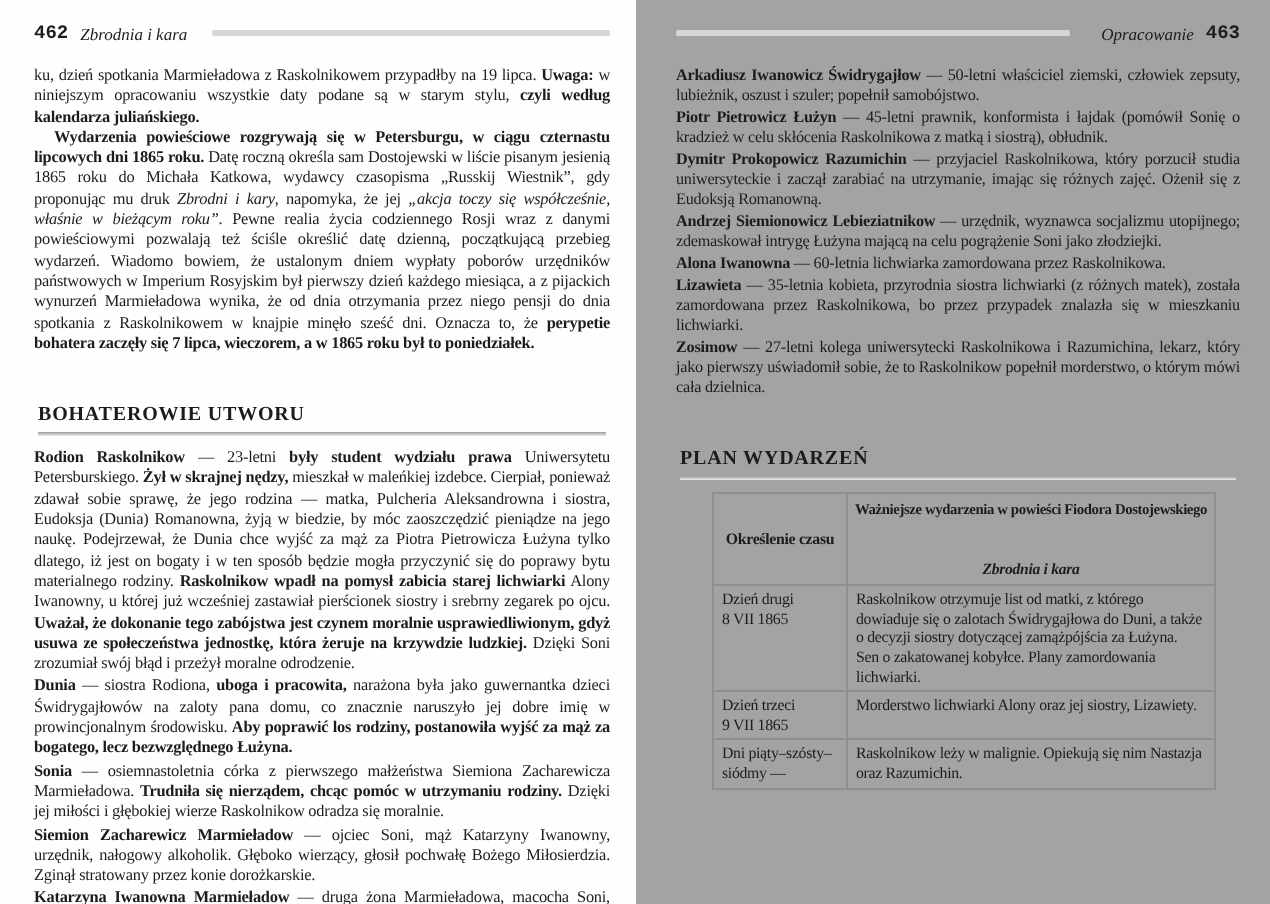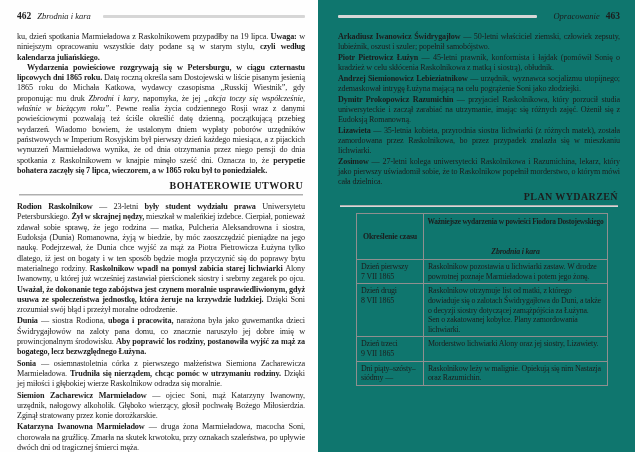--- a/index.html
+++ b/index.html
@@ -2,42 +2,42 @@
 <html lang="pl"><head>
 <meta charset="utf-8">
 <style>
   html,body{margin:0;padding:0;background:#ffffff;}
   .spread{
     width:635px;height:452px;display:flex;background:#fefefe;color:#1c1c1c;
     font-family:"Liberation Serif", serif;overflow:hidden;
   }
   .page{box-sizing:border-box;overflow:hidden;position:relative;}
   .page.left{width:318px;padding:11px 13px 0 17px;}
-  .page.right{width:317px;padding:11px 15px 0 20px;background:#0f766e;}
+  .page.right{width:317px;padding:11px 15px 0 20px;background:#a3a3a3;}
   .rh{display:flex;align-items:center;font-size:9px;margin-bottom:11px;}
-  .rh-num{font-weight:bold;font-size:9.5px;}
+  .rh-num{font-weight:bold;font-size:9.5px;font-family:Liberation Mono, monospace;}
   .rh-title{font-style:italic;font-size:8.5px;margin:0 6px;}
   .rh-rule{flex:1;height:3px;background:#d6d6d6;border-radius:1px;}
   .rh.left-head .rh-rule{margin-left:6px;}
   .rh.right-head{justify-content:flex-end;}
   .rh.right-head .rh-rule{margin-right:10px;}
 
   .para{
     margin:0;text-align:justify;letter-spacing:-0.12px;
     font-size:8.2px;line-height:10.3px;
   }
   .para.indent{text-indent:10px;}
   .chars .para{margin-top:1px;}
   .chars .para:first-child{margin-top:0;}
   .page.right .para{font-size:8.1px;line-height:10px;}
 
   .b{font-weight:bold;}
   .i{font-style:italic;margin-top:20px;}
 
-  .sect{margin:4px 2px 6px;text-align:right;}
+  .sect{margin:25px 2px 6px;text-align:left;}
   .sect-h{font-size:10px;font-weight:bold;letter-spacing:0.4px;margin:0 0 3px;font-family:"Liberation Serif",serif;}
   .sect-rule{height:2px;background:linear-gradient(#9a9a9a,#ececec);}
 
   table.plan{
     border-collapse:collapse;margin:5px 0 0 18px;width:252px;
     font-size:7.9px;line-height:9.6px;letter-spacing:-0.15px;table-layout:fixed;
   }
   table.plan th,table.plan td{
     border:1px solid #8f8f8f;padding:2px 4px;vertical-align:top;text-align:left;
   }
@@ -82,51 +82,43 @@
   <section class="page right">
     <header class="rh right-head">
       <span class="rh-rule"></span>
       <span class="rh-title">Opracowanie</span>
       <span class="rh-num">463</span>
     </header>
 
     <div id="rightChars" class="chars">
         <p class="para"><span class="b">Arkadiusz Iwanowicz Świdrygajłow</span><span> — 50-letni właściciel ziemski, człowiek zepsuty, lubieżnik, oszust i szuler; popełnił samobójstwo.</span></p>
         <p class="para"><span class="b">Piotr Pietrowicz Łużyn</span><span> — 45-letni prawnik, konformista i łajdak (pomówił Sonię o kradzież w celu skłócenia Raskolnikowa z matką i siostrą), obłudnik.</span></p>
+        <p class="para"><span class="b">Dymitr Prokopowicz Razumichin</span><span> — przyjaciel Raskolnikowa, który porzucił studia uniwersyteckie i zaczął zarabiać na utrzymanie, imając się różnych zajęć. Ożenił się z Eudoksją Romanowną.</span></p>
         <p class="para"><span class="b">Andrzej Siemionowicz Lebieziatnikow</span><span> — urzędnik, wyznawca socjalizmu utopijnego; zdemaskował intrygę Łużyna mającą na celu pogrążenie Soni jako złodziejki.</span></p>
-        <p class="para"><span class="b">Dymitr Prokopowicz Razumichin</span><span> — przyjaciel Raskolnikowa, który porzucił studia uniwersyteckie i zaczął zarabiać na utrzymanie, imając się różnych zajęć. Ożenił się z Eudoksją Romanowną.</span></p>
+        <p class="para"><span class="b">Alona Iwanowna</span><span> — 60-letnia lichwiarka zamordowana przez Raskolnikowa.</span></p>
         <p class="para"><span class="b">Lizawieta</span><span> — 35-letnia kobieta, przyrodnia siostra lichwiarki (z różnych matek), została zamordowana przez Raskolnikowa, bo przez przypadek znalazła się w mieszkaniu lichwiarki.</span></p>
         <p class="para"><span class="b">Zosimow</span><span> — 27-letni kolega uniwersytecki Raskolnikowa i Razumichina, lekarz, który jako pierwszy uświadomił sobie, że to Raskolnikow popełnił morderstwo, o którym mówi cała dzielnica.</span></p>
       </div>
 
     <div class="sect">
       <h2 class="sect-h">PLAN WYDARZEŃ</h2>
       <div class="sect-rule"></div>
     </div>
 
     <table class="plan">
       <thead>
         <tr>
           <th class="c1">Określenie czasu</th>
           <th class="c2">
             <div class="hdr1">Ważniejsze wydarzenia w powieści Fiodora Dostojewskiego</div>
             <div class="hdr2 i">Zbrodnia i kara</div>
           </th>
         </tr>
       </thead>
       <tbody id="planBody">
-          <tr>
-            <td class="c1">
-              <div>Dzień pierwszy</div>
-              <div>7 VII 1865</div>
-            </td>
-            <td class="c2">
-              <div>Raskolnikow pozostawia u lichwiarki zastaw. W drodze powrotnej poznaje Marmieładowa i potem jego żonę.</div>
-            </td>
-          </tr>
           <tr>
             <td class="c1">
               <div>Dzień drugi</div>
               <div>8 VII 1865</div>
             </td>
             <td class="c2">
               <div>Raskolnikow otrzymuje list od matki, z którego dowiaduje się o zalotach Świdrygajłowa do Duni, a także o decyzji siostry dotyczącej zamążpójścia za Łużyna.</div>
               <div>Sen o zakatowanej kobyłce. Plany zamordowania lichwiarki.</div>
             </td>
           </tr>

